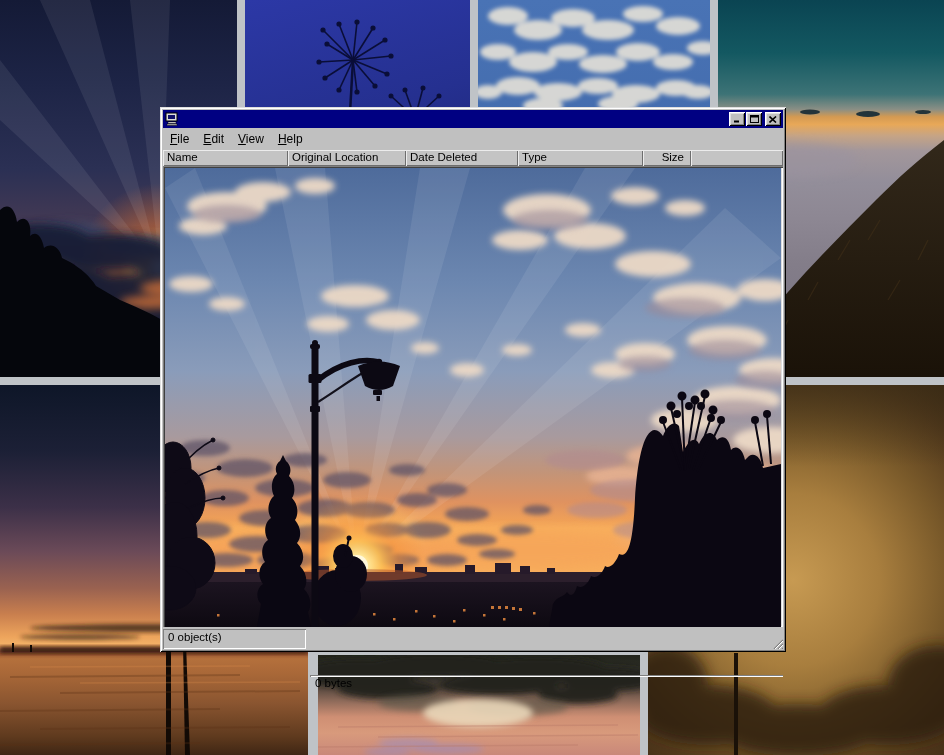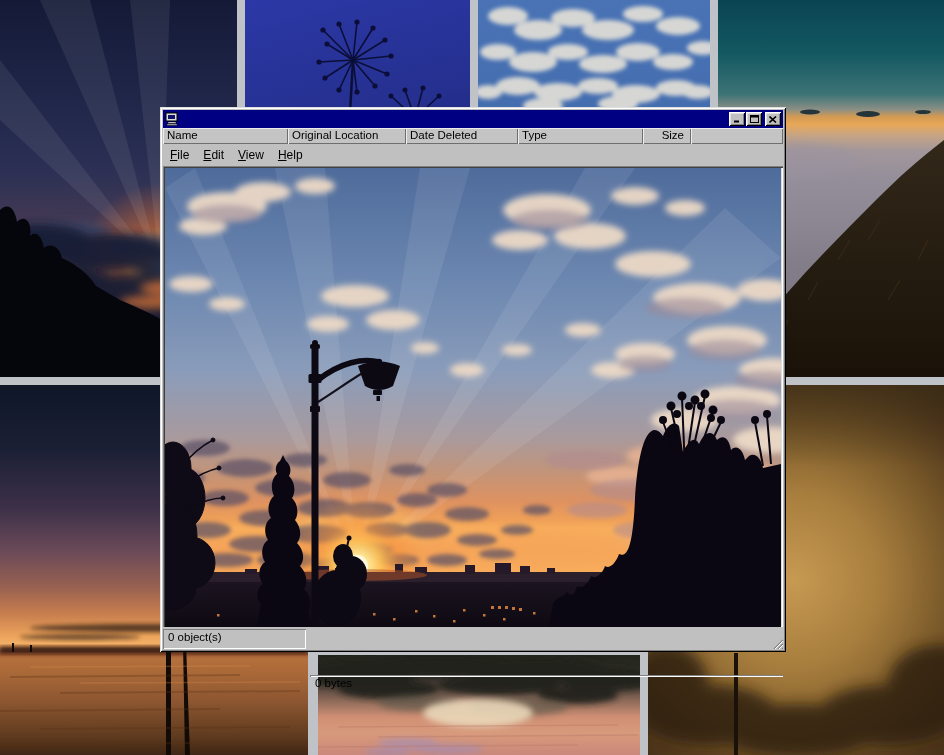--- a/index.html
+++ b/index.html
@@ -341,34 +341,34 @@
           <rect x="0.5" y="0.5" width="8" height="2" fill="#000"></rect>
         </svg>
     </div>
     <div class="winbtn close">
       <svg width="8" height="7" viewBox="0 0 8 7">
           <path d="M0.5,0.5 L7,6.5 M7,0.5 L0.5,6.5" stroke="#000" stroke-width="1.6"></path>
         </svg>
     </div>
   </div>
 
+  <div id="menubar">
+    <span class="menuitem"><u>F</u><span>ile</span></span>
+    <span class="menuitem"><u>E</u><span>dit</span></span>
+    <span class="menuitem"><u>V</u><span>iew</span></span>
+    <span class="menuitem"><u>H</u><span>elp</span></span>
+  </div>
+
   <div id="headerrow">
     <div class="hcell hc0">Name</div>
     <div class="hcell hc1">Original Location</div>
     <div class="hcell hc2">Date Deleted</div>
     <div class="hcell hc3">Type</div>
     <div class="hcell hc4">Size</div>
     <div class="hcell hc5"></div>
-  </div>
-
-  <div id="menubar">
-    <span class="menuitem"><u>F</u><span>ile</span></span>
-    <span class="menuitem"><u>E</u><span>dit</span></span>
-    <span class="menuitem"><u>V</u><span>iew</span></span>
-    <span class="menuitem"><u>H</u><span>elp</span></span>
   </div>
 
   <div id="client">
     <svg width="616" height="459" viewBox="0 0 616 459">
       <defs>
         <linearGradient id="skyG" x1="0" y1="0" x2="0" y2="1">
           <stop offset="0" stop-color="#4e6b9b"></stop>
             <stop offset=".28" stop-color="#6c87b0"></stop>
             <stop offset=".5" stop-color="#8a9cba"></stop>
           <stop offset=".66" stop-color="#a89a9e"></stop>

